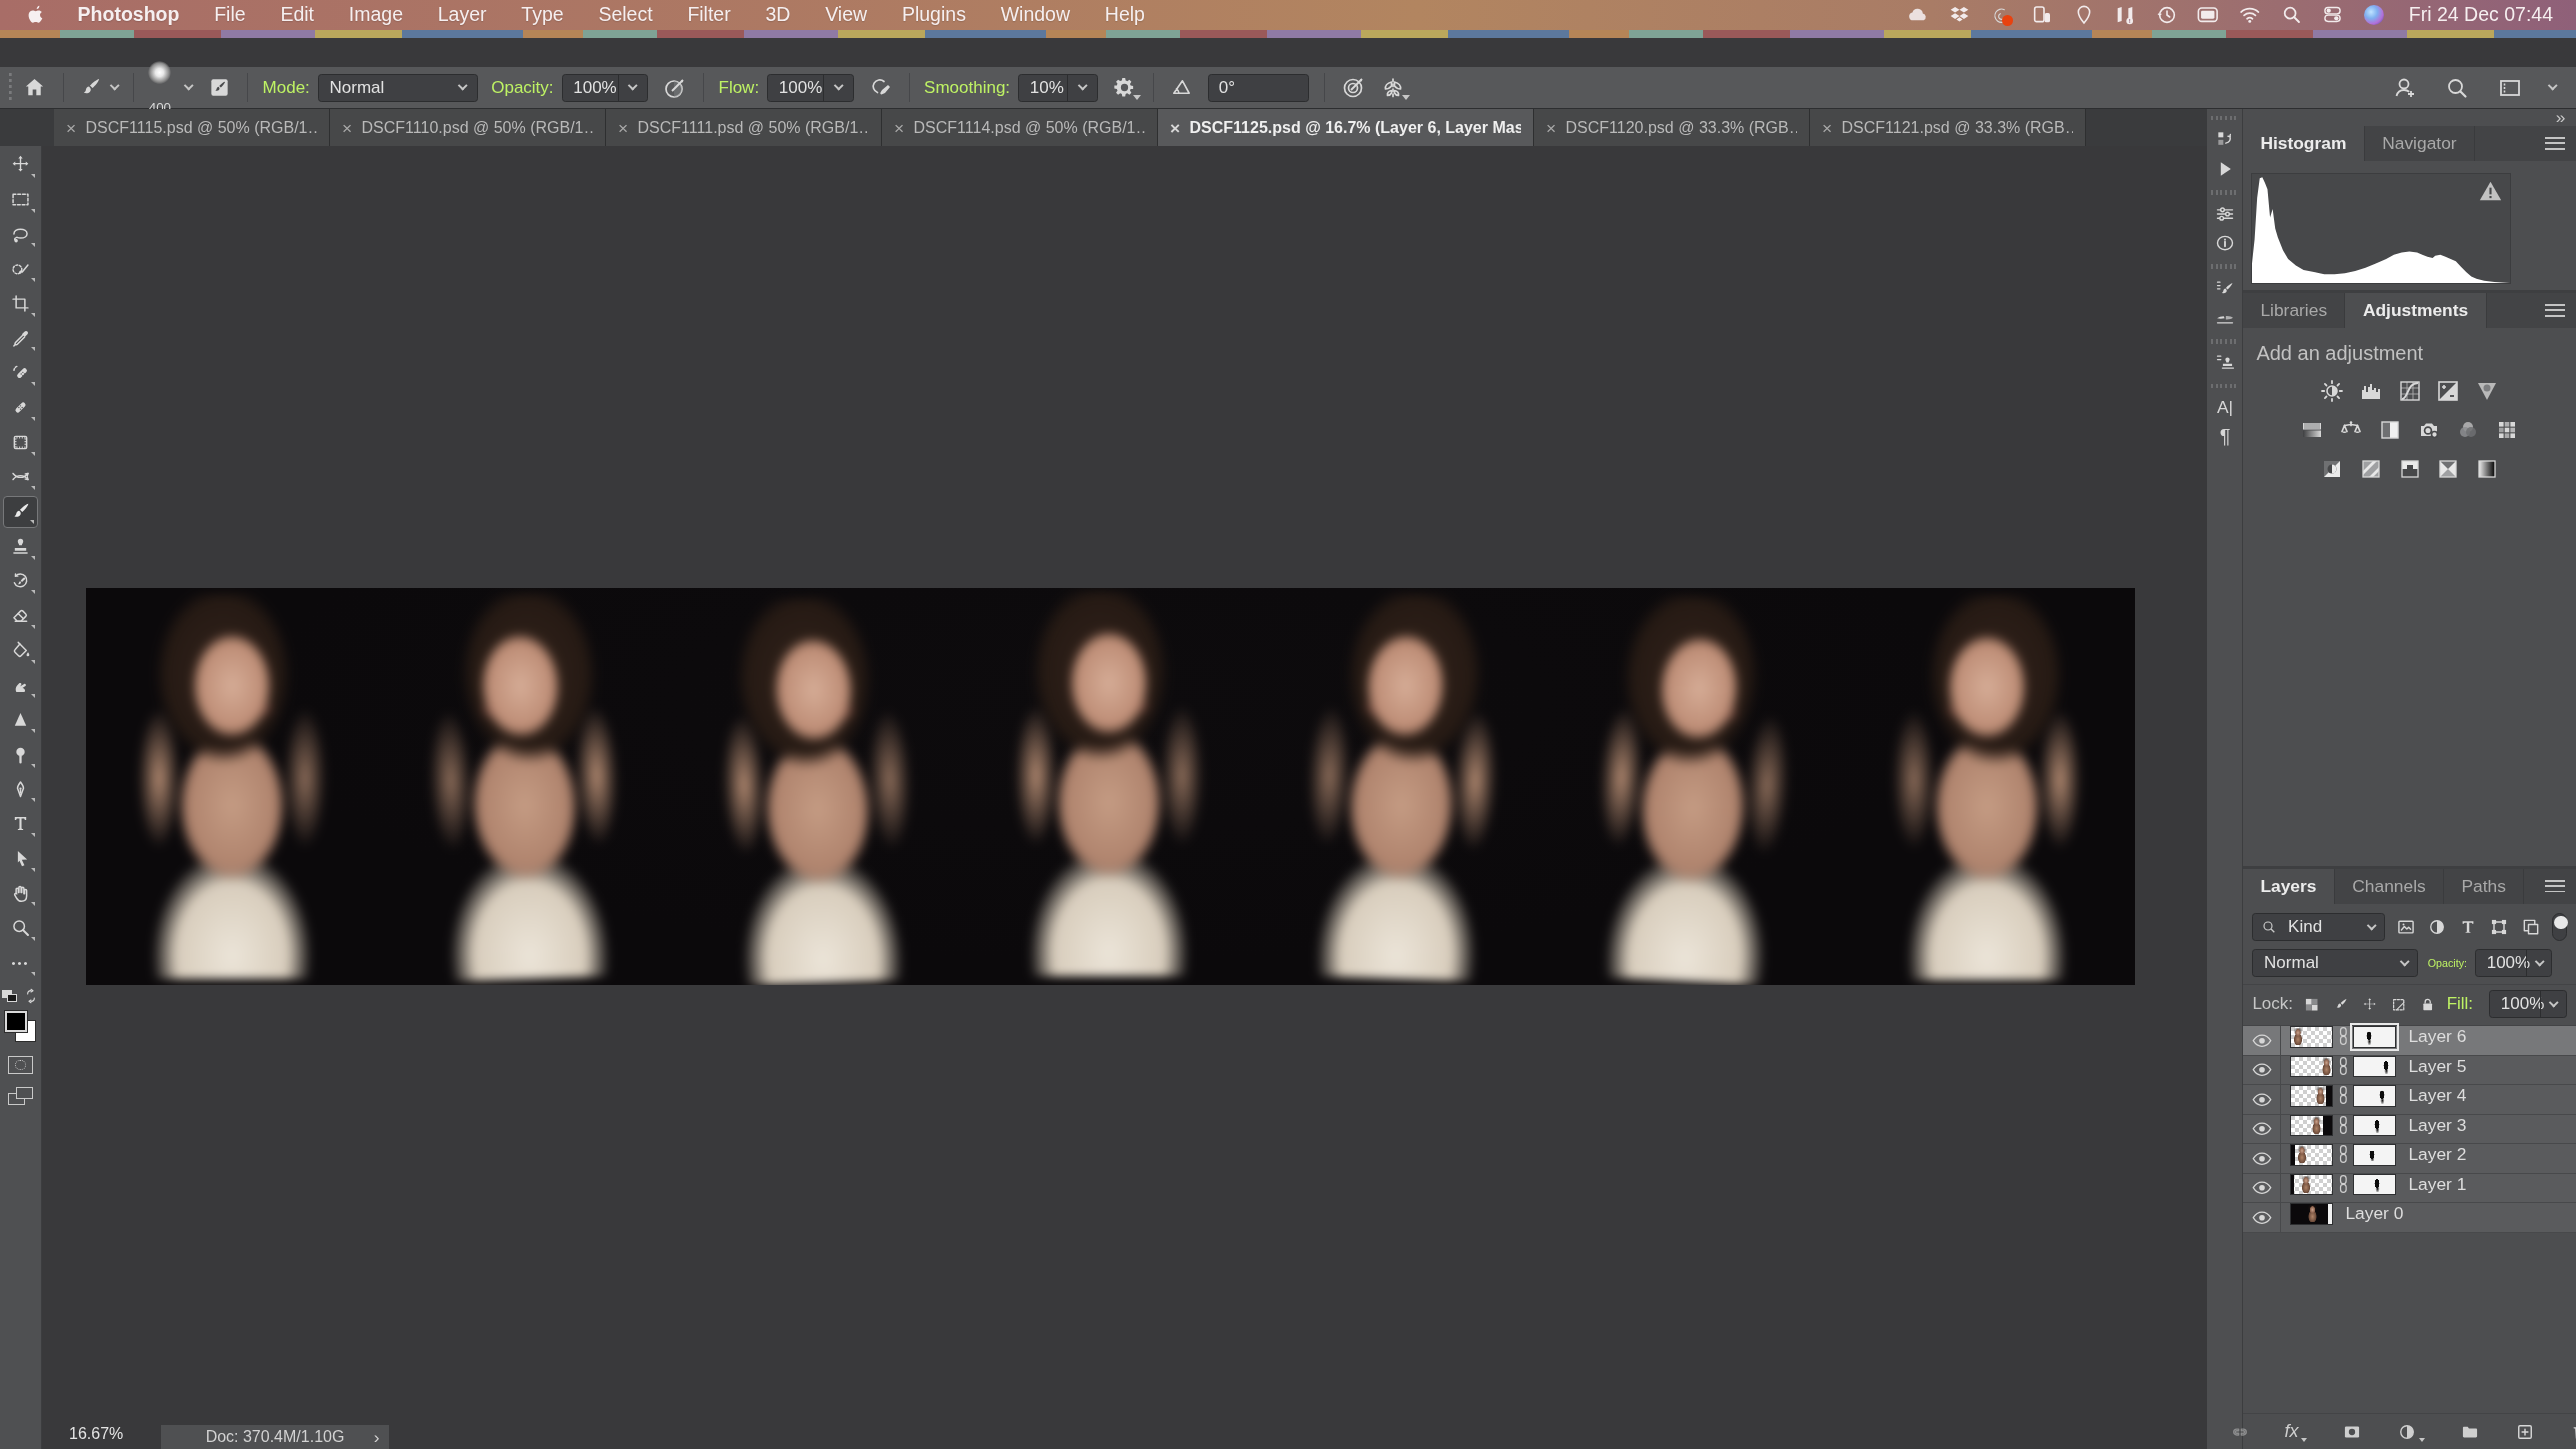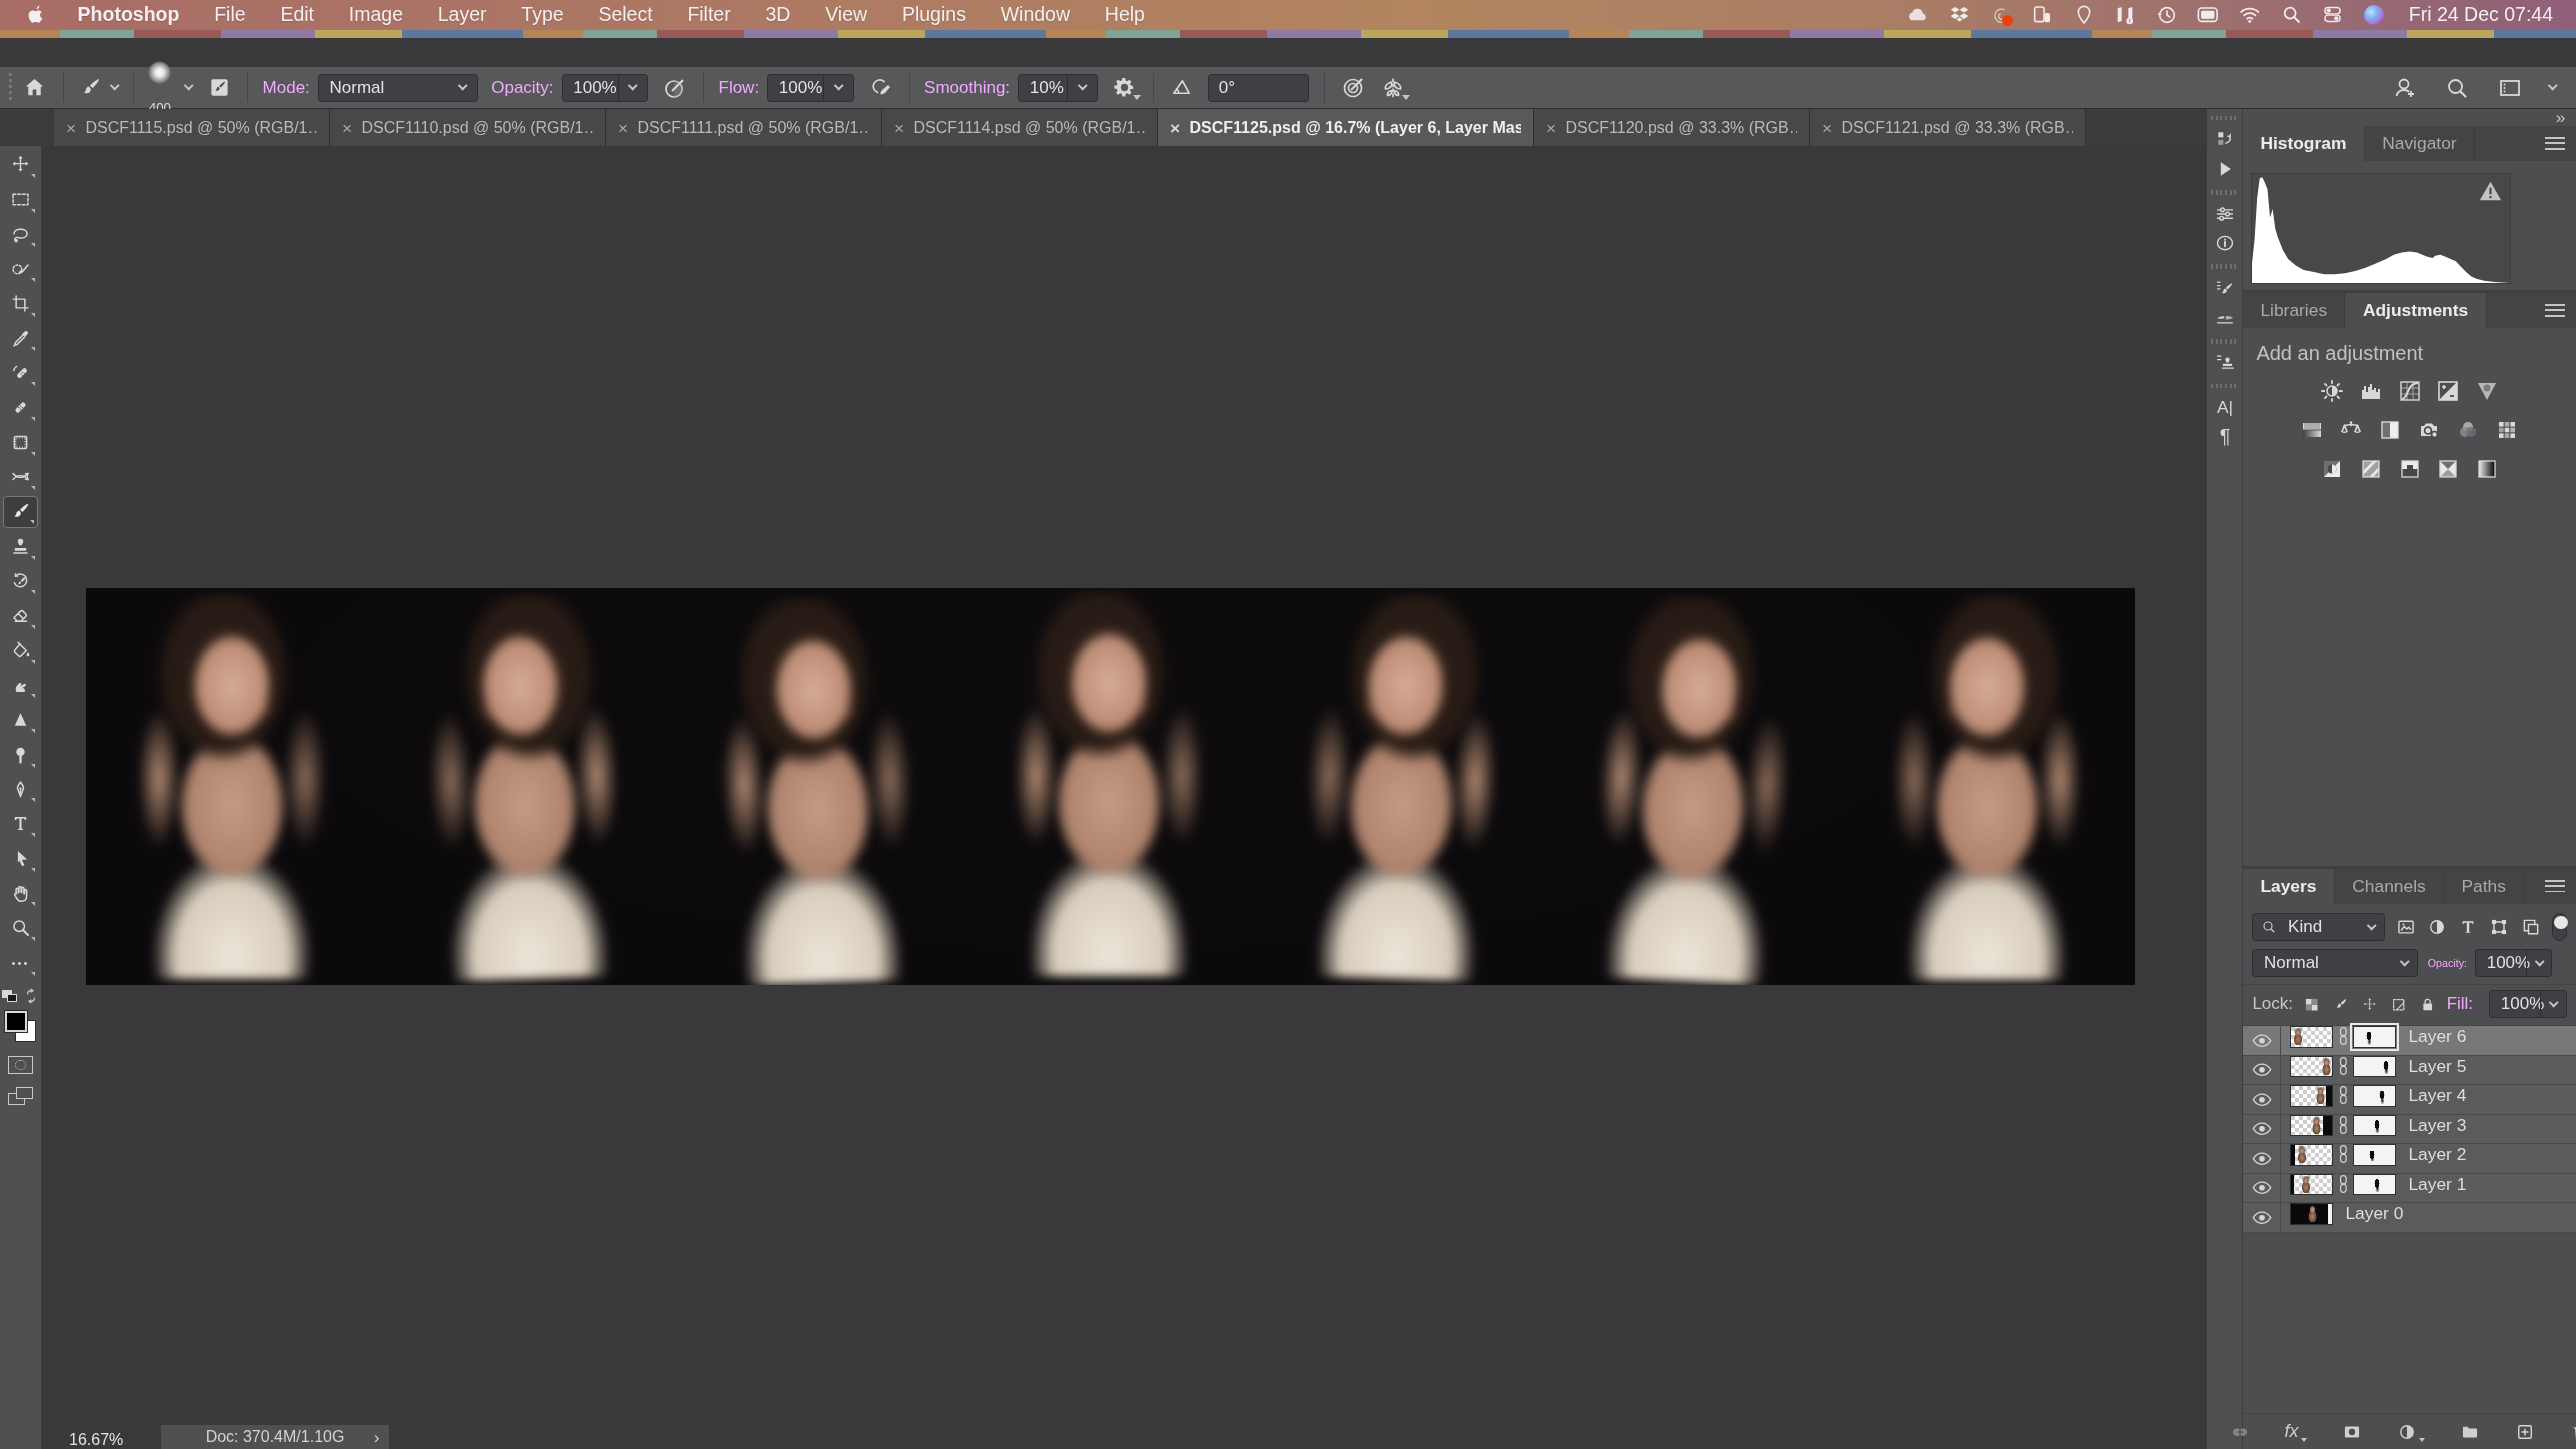--- a/index.html
+++ b/index.html
@@ -28,21 +28,21 @@
 #titlebar .title{position:absolute;left:0;right:0;text-align:center;color:#cfcfcf;font-size:19px}
 
 #optionsbar{position:absolute;left:0;top:67px;width:2576px;height:42px;background:#57585a;border-bottom:0.7px solid #2d2e30;display:flex;align-items:center;color:#cbcbcb;font-size:17px}
 .grip{width:9.4px;height:29.5px;margin-left:5.4px;background:repeating-linear-gradient(#7a7b7d 0 2.7px,transparent 2.7px 6px);background-size:2.7px 100%;background-position:center;background-repeat:no-repeat}
 .ob-item{display:flex;align-items:center;margin:0 6.7px}
 .vsep{width:0.7px;height:29.5px;background:#46474a;margin:0 8px}
 .cv{width:7.4px;height:7.4px;border-right:2px solid #c6c6c6;border-bottom:2px solid #c6c6c6;transform:rotate(45deg) translate(-1.3px,-1.3px)}
 .sel{height:28px;background:#3f4043;border:0.7px solid #2c2d2f;border-radius:3.4px;display:flex;align-items:center;color:#e2e2e2;font-size:17px}
 .sel .val{padding:0 10.7px;flex:1}
 .sel .cvcell{width:29.5px;align-self:stretch;border-left:0.7px solid #2c2d2f;display:flex;align-items:center;justify-content:center}
-.lbl{color:#f0abfc;margin-right:8px;white-space:nowrap}
+.lbl{color:#bef264;margin-right:8px;white-space:nowrap}
 .brushprev{display:flex;flex-direction:column;align-items:center;line-height:1}
 .brushprev .dot{width:23px;height:23px;border-radius:50%;background:radial-gradient(circle,#ffffff 0%,#e8e8e8 25%,#8a8a8a 58%,rgba(90,90,90,0) 72%)}
 .brushprev .num{font-size:13.4px;color:#d8d8d8;margin-top:17px}
 .obic{width:27px;height:27px;display:flex;align-items:center;justify-content:center}
 .gearwrap{position:relative}.tridown{position:absolute;right:-2.7px;bottom:1.3px;width:0;height:0;border-left:4px solid transparent;border-right:4px solid transparent;border-top:5.4px solid #c6c6c6}
 #optionsbar .right{margin-left:auto;display:flex;align-items:center;gap:25.5px;padding-right:20px}
 .anglebox{width:101px;height:28px;background:#3f4043;border:0.7px solid #2c2d2f;border-radius:3.4px;color:#e2e2e2;font-size:17px;display:flex;align-items:center;padding-left:9.4px}
 
 #tabbar{position:absolute;left:0;top:109px;width:2207px;height:38px;background:#3a3b3d;display:flex;align-items:stretch}
 #tabbar .spacer{width:54px}
@@ -81,21 +81,21 @@
  radial-gradient(81px 114px at 50% 55%,#c79a80 0%,#b2826a 55%,rgba(178,130,106,0) 68%),
  radial-gradient(31px 101px at 25% 48%,rgba(198,150,120,.9),rgba(198,150,120,0) 70%),
  radial-gradient(31px 101px at 75% 48%,rgba(198,150,120,.7),rgba(198,150,120,0) 70%),
  radial-gradient(122px 161px at 50% 94%,#ece4d7 0%,#d9cdbb 45%,rgba(217,205,187,0) 66%)}
 .fig:nth-child(2){transform:scaleX(-1) rotate(2deg)}
 .fig:nth-child(3){transform:rotate(-2deg) translateY(4px)}
 .fig:nth-child(4){transform:translateY(-2.7px)}
 .fig:nth-child(5){transform:scaleX(-1) rotate(-2deg)}
 .fig:nth-child(6){transform:rotate(3deg) translateY(2.7px)}
 .fig:nth-child(7){transform:scaleX(-1) translateY(1.3px)}
-#statusbar{position:absolute;left:0;bottom:0;height:24px;display:flex;align-items:flex-end;color:#e4e4e4;font-size:16px}
+#statusbar{position:absolute;left:0;bottom:0;height:24px;display:flex;align-items:flex-start;color:#e4e4e4;font-size:16px}
 #statusbar .zoomv{margin-left:27px;width:81px}
 #statusbar .docbox{margin-left:11px;width:228px;height:24px;background:#4f5052;display:flex;align-items:center;justify-content:center;color:#d2d2d2;position:relative}
 #statusbar .docbox .chev{position:absolute;right:9.4px;color:#d2d2d2;font-size:17.4px}
 
 #dock{position:absolute;left:2207px;top:109px;width:36px;height:1340px;background:#4e4f51;border-right:0.7px solid #3c3d3f}
 .dgrip{width:27px;height:4.7px;margin:6.7px auto 4px auto;background:repeating-linear-gradient(90deg,#6d6e70 0 2px,transparent 2px 4.7px)}
 .dic{width:36px;height:29.5px;display:flex;align-items:center;justify-content:center;color:#d6d6d6}
 .dic svg{width:20px;height:20px}
 .dic .txt{font-size:17.4px;color:#d6d6d6}
 

